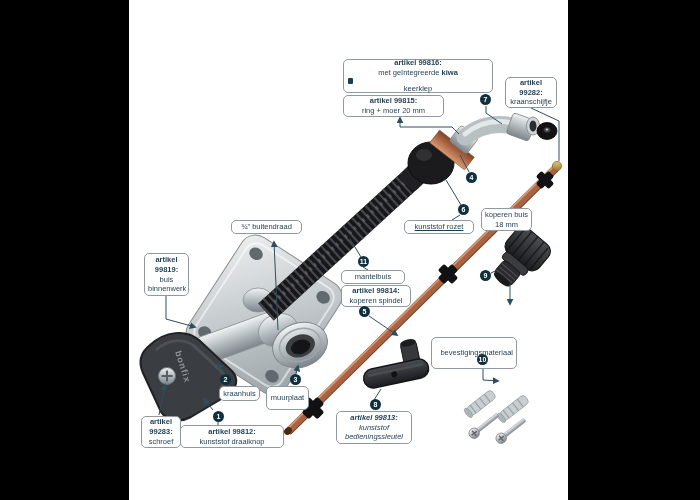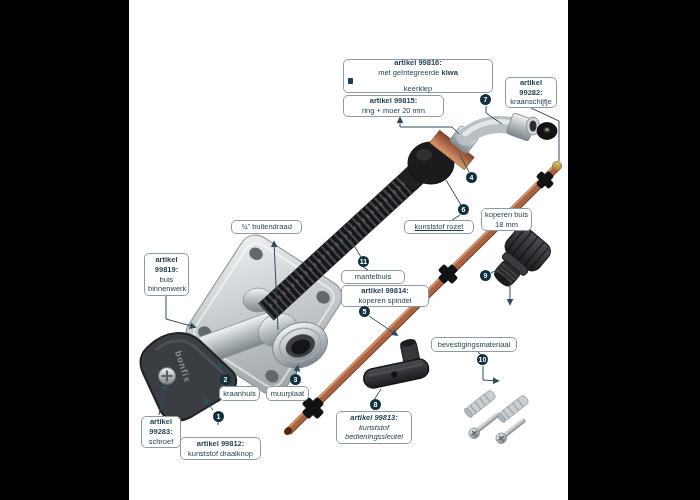--- a/index.html
+++ b/index.html
@@ -236,63 +236,63 @@
   </div>
 
   <div class="lbl" style="left:404px;top:220px;width:70px;height:14px;text-decoration:underline;">
     <span>kunststof rozet</span>
   </div>
 
   <div class="lbl" style="left:341px;top:270px;width:64px;height:13px;align-items:center;">
     <span>mantelbuis</span>
   </div>
 
-  <div class="lbl" style="left:341px;top:285px;width:88px;height:22px;">
+  <div class="lbl" style="left:341px;top:285px;width:70px;height:22px;">
     <span class="b">artikel 99814:</span>
     <span>koperen spindel</span>
   </div>
 
   <div class="lbl" style="left:231px;top:220px;width:71px;height:14px;">
     <span>¾" buitendraad</span>
   </div>
 
   <div class="lbl" style="left:144px;top:253px;width:45px;height:43px;">
     <span class="b">artikel</span>
     <span class="b">99819:</span>
     <span>buis</span>
     <span>binnenwerk</span>
   </div>
 
   <div class="lbl" style="left:219px;top:386px;width:41px;height:15px;">
     <span>kraanhuis</span>
   </div>
 
-  <div class="lbl" style="left:266px;top:386px;width:43px;height:15px;">
+  <div class="lbl" style="left:266px;top:386px;width:43px;height:24px;">
     <span>muurplaat</span>
   </div>
 
   <div class="lbl" style="left:141px;top:416px;width:40px;height:32px;">
     <span class="b">artikel</span>
     <span class="b">99283:</span>
     <span>schroef</span>
   </div>
 
-  <div class="lbl" style="left:180px;top:425px;width:81px;height:23px;margin-top:12px;">
+  <div class="lbl" style="left:180px;top:425px;width:104px;height:23px;">
     <span class="b">artikel 99812:</span>
     <span>kunststof draaiknop</span>
   </div>
 
   <div class="lbl" style="left:336px;top:411px;width:76px;height:33px;font-style:italic;">
     <span class="b">artikel 99813:</span>
     <span>kunststof</span>
     <span>bedieningssleutel</span>
   </div>
 
 
-  <div class="lbl" style="left:431px;top:337px;width:86px;height:15px;">
+  <div class="lbl" style="left:431px;top:337px;width:86px;height:32px;align-items:flex-end;">
     <span>bevestigingsmateriaal</span>
   </div>
 
   <div class="mk" style="left:213px;top:411px;">1</div>
   <div class="mk" style="left:220px;top:374px;">2</div>
   <div class="mk" style="left:290px;top:374px;">3</div>
   <div class="mk" style="left:466px;top:172px;">4</div>
   <div class="mk" style="left:359px;top:306px;">5</div>
   <div class="mk" style="left:458px;top:204px;">6</div>
   <div class="mk" style="left:480px;top:94px;">7</div>

